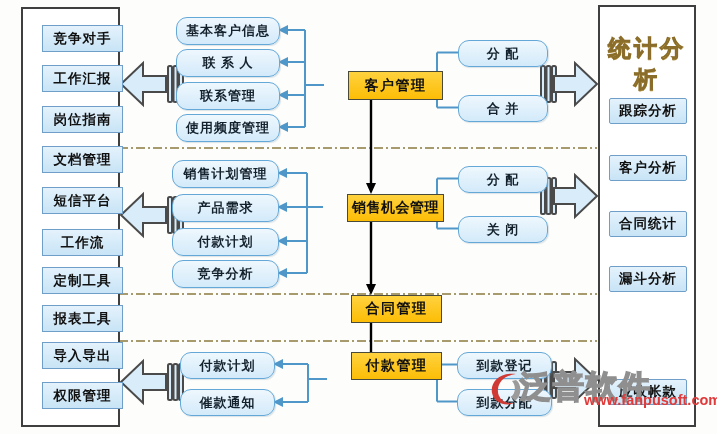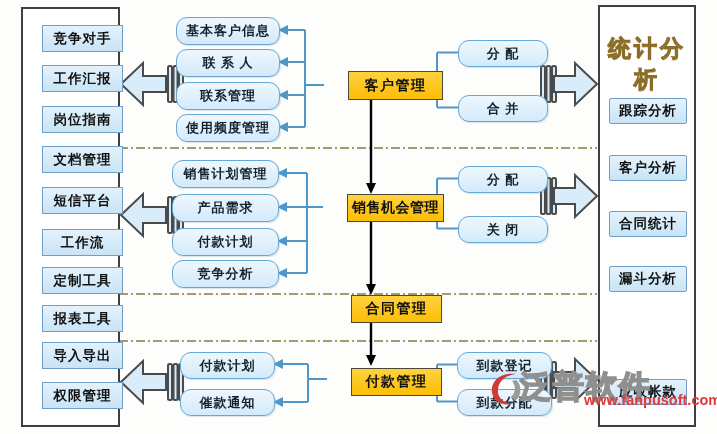--- a/index.html
+++ b/index.html
@@ -164,21 +164,21 @@
   <div class="rbox" style="left:172px;top:194px;width:105px">产品需求</div>
   <div class="rbox" style="left:172px;top:228px;width:105px">付款计划</div>
   <div class="rbox" style="left:172px;top:260px;width:105px">竞争分析</div>
 
   <div class="rbox" style="left:180px;top:352px;width:93px;height:25px">付款计划</div>
   <div class="rbox" style="left:180px;top:389px;width:93px;height:25px">催款通知</div>
 
   <div class="ybox" style="left:324px;top:71px;width:93px">客户管理</div>
   <div class="ybox" style="left:323px;top:194px;width:95px;height:26px;letter-spacing:0.5px">销售机会管理</div>
   <div class="ybox" style="left:327px;top:295px;width:89px;height:26px">合同管理</div>
-  <div class="ybox" style="left:327px;top:368px;width:89px;height:26px">付款管理</div>
+  <div class="ybox" style="left:327px;top:352px;width:89px;height:26px">付款管理</div>
 
   <div class="rbox" style="left:458px;top:40px;width:88px;height:25px">分 配</div>
   <div class="rbox" style="left:458px;top:95px;width:88px;height:25px">合 并</div>
 
   <div class="rbox" style="left:458px;top:166px;width:88px;height:25px">分 配</div>
   <div class="rbox" style="left:458px;top:216px;width:88px;height:25px">关 闭</div>
 
   <div class="rbox" style="left:457px;top:352px;width:93px;height:25px">到款登记</div>
   <div class="rbox" style="left:457px;top:389px;width:93px;height:25px">到款分配</div>
 

